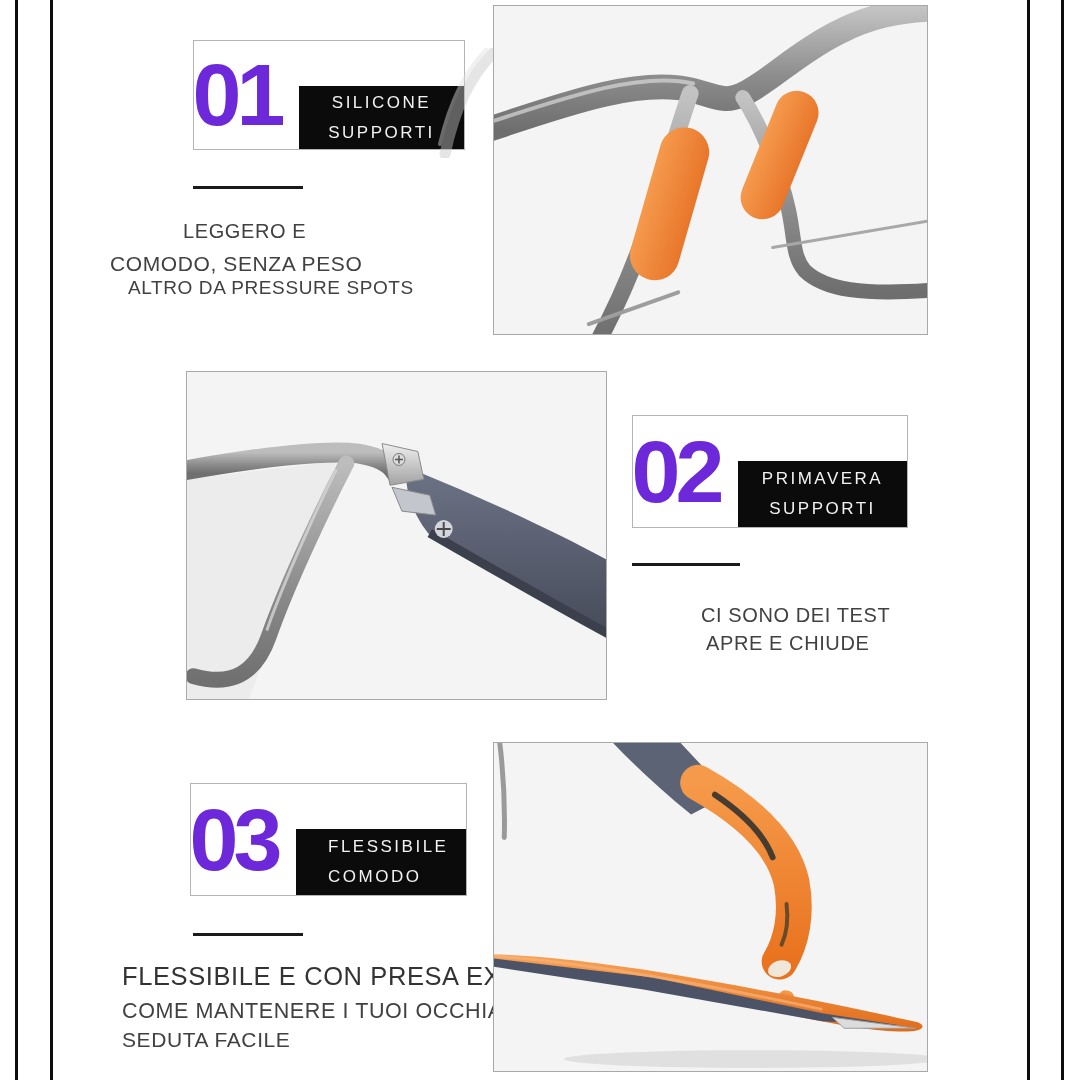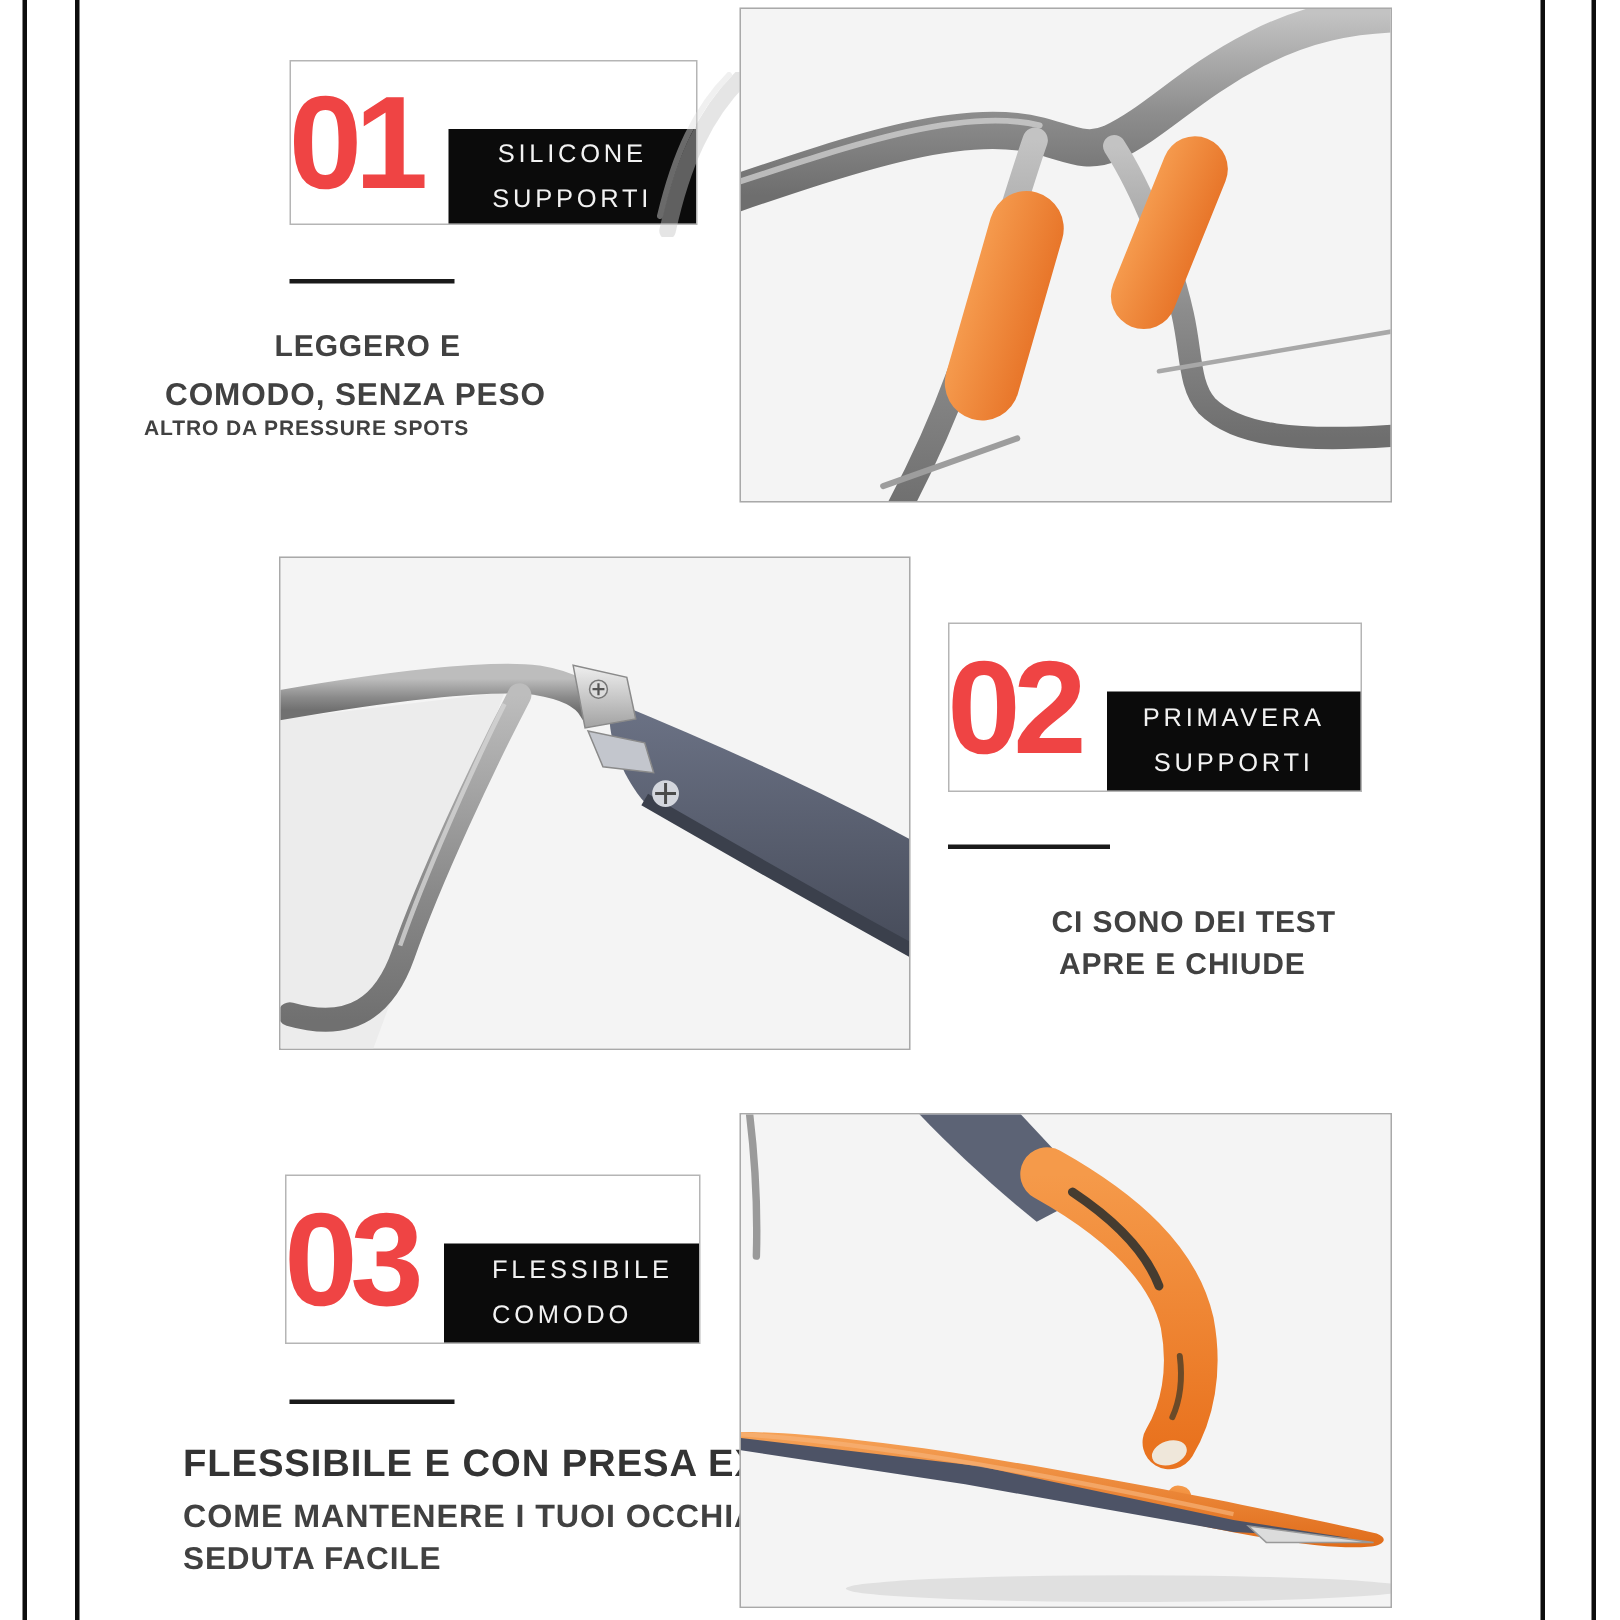--- a/index.html
+++ b/index.html
@@ -6,36 +6,36 @@
   .canvas{
     position:relative;width:1080px;height:1080px;background:#ffffff;
     overflow:hidden;font-family:"Liberation Sans",sans-serif;
   }
   .vline{position:absolute;top:0;bottom:0;width:3px;background:#0d0d0d;}
   .vl-lo{left:15px;} .vl-li{left:50px;} .vl-ri{left:1027px;} .vl-ro{left:1061px;}
 
   .badge{position:absolute;display:flex;background:#ffffff;border:1px solid #b5b5b5;box-sizing:border-box;}
   .badge .num{
     width:105px;display:flex;align-items:center;justify-content:center;
-    font-size:88px;font-weight:600;letter-spacing:-5px;color:#ef4444;line-height:1;
+    font-size:88px;font-weight:600;letter-spacing:-5px;color:#6d28d9;line-height:1;
     padding-right:20px;box-sizing:border-box;
   }
   .badge .label{
     flex:1;background:#0b0b0b;color:#f2f2f2;display:flex;flex-direction:column;
     align-items:center;justify-content:center;font-size:17px;letter-spacing:2.5px;
     line-height:30px;white-space:nowrap;margin-top:45px;
   }
   .badge.left-label .label{align-items:flex-start;padding-left:32px;}
 
   .divider{position:absolute;height:3px;background:#1a1a1a;}
 
-  .desc-line{position:absolute;color:#414141;letter-spacing:.6px;white-space:nowrap;font-weight:700;}
+  .desc-line{position:absolute;color:#414141;letter-spacing:.6px;white-space:nowrap;font-weight:400;}
   .s1-l1{left:183px;top:220px;font-size:20px;}
   .s1-l2{left:110px;top:252px;font-size:21px;}
-  .s1-l3{left:96px;top:277px;font-size:14px;}
+  .s1-l3{left:128px;top:277px;font-size:19px;}
   .s2-l1{left:701px;top:604px;font-size:20px;}
   .s2-l2{left:706px;top:632px;font-size:20px;}
   .s2-l3{left:701px;top:658px;font-size:22.5px;}
   .s3-l1{left:122px;top:962px;font-size:25.5px;color:#333333;}
   .s3-l2{left:122px;top:999px;font-size:21.5px;}
   .s3-l3{left:122px;top:1028px;font-size:21px;}
 
   .photo{position:absolute;border:1px solid #a9a9a9;background:#f4f4f4;box-sizing:border-box;}
   .photo svg{display:block;width:100%;height:100%;}
   .p1{left:493px;top:5px;width:435px;height:330px;}

